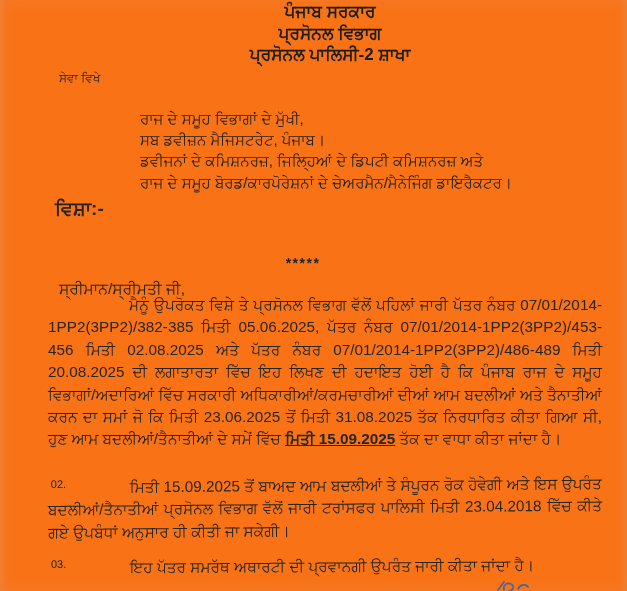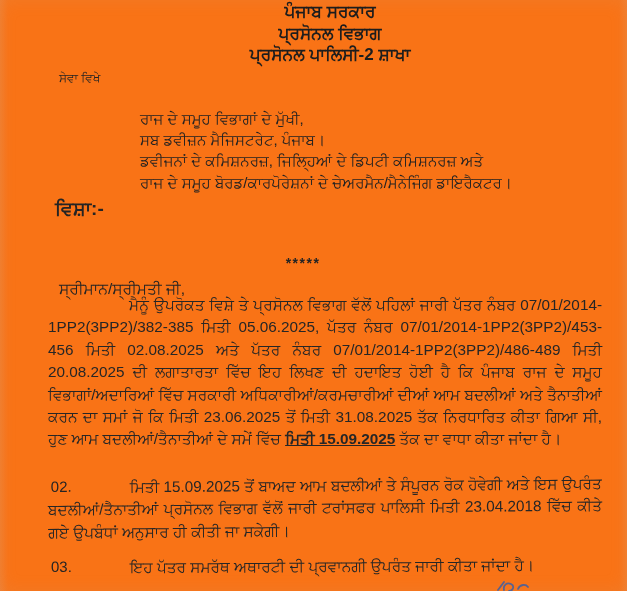--- a/index.html
+++ b/index.html
@@ -79,21 +79,21 @@
     font-weight: bold;
     text-decoration: underline;
   }
   .numbered-para {
     position: absolute;
     left: 48px; width: 554px;
   }
   .numbered-para .pnum {
     position: absolute;
     left: 3px; top: 1px;
-    font-size: 15px;
+    font-size: 11px;
   }
   .numbered-para .para { text-indent: 82px; }
   .para-2 { top: 477px; transform: rotate(-0.45deg); transform-origin: left center; }
   .para-3 { top: 557px; transform: rotate(-0.3deg); transform-origin: left center; }
   .signature-mark {
     position: absolute;
     left: 494px; top: 577px;
     width: 48px; height: 14px;
     opacity: 0.85;
   }

